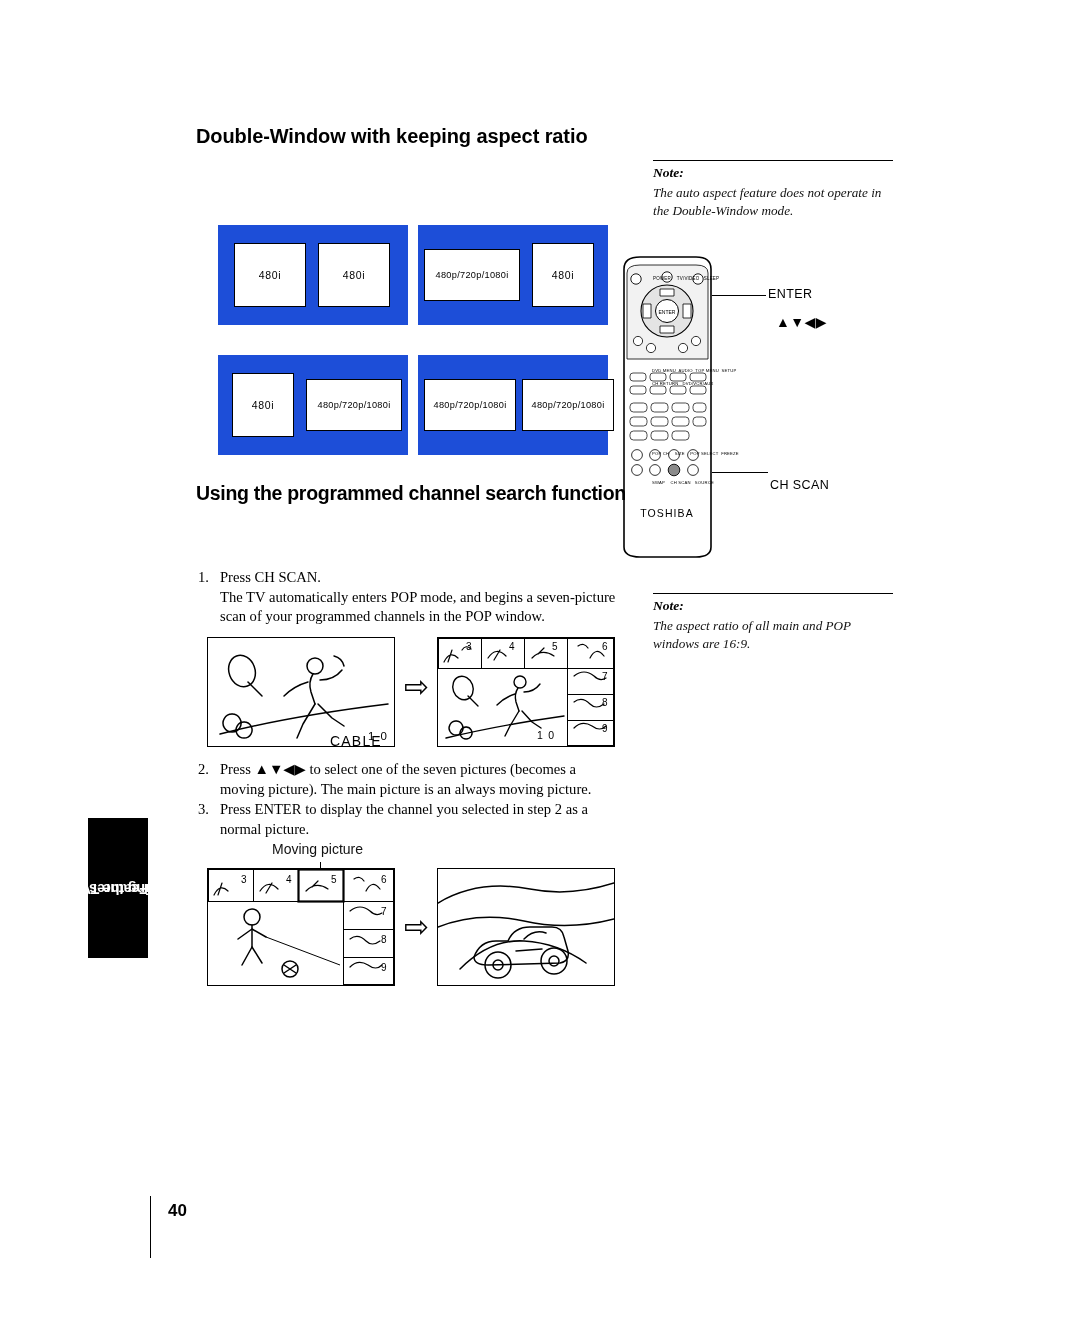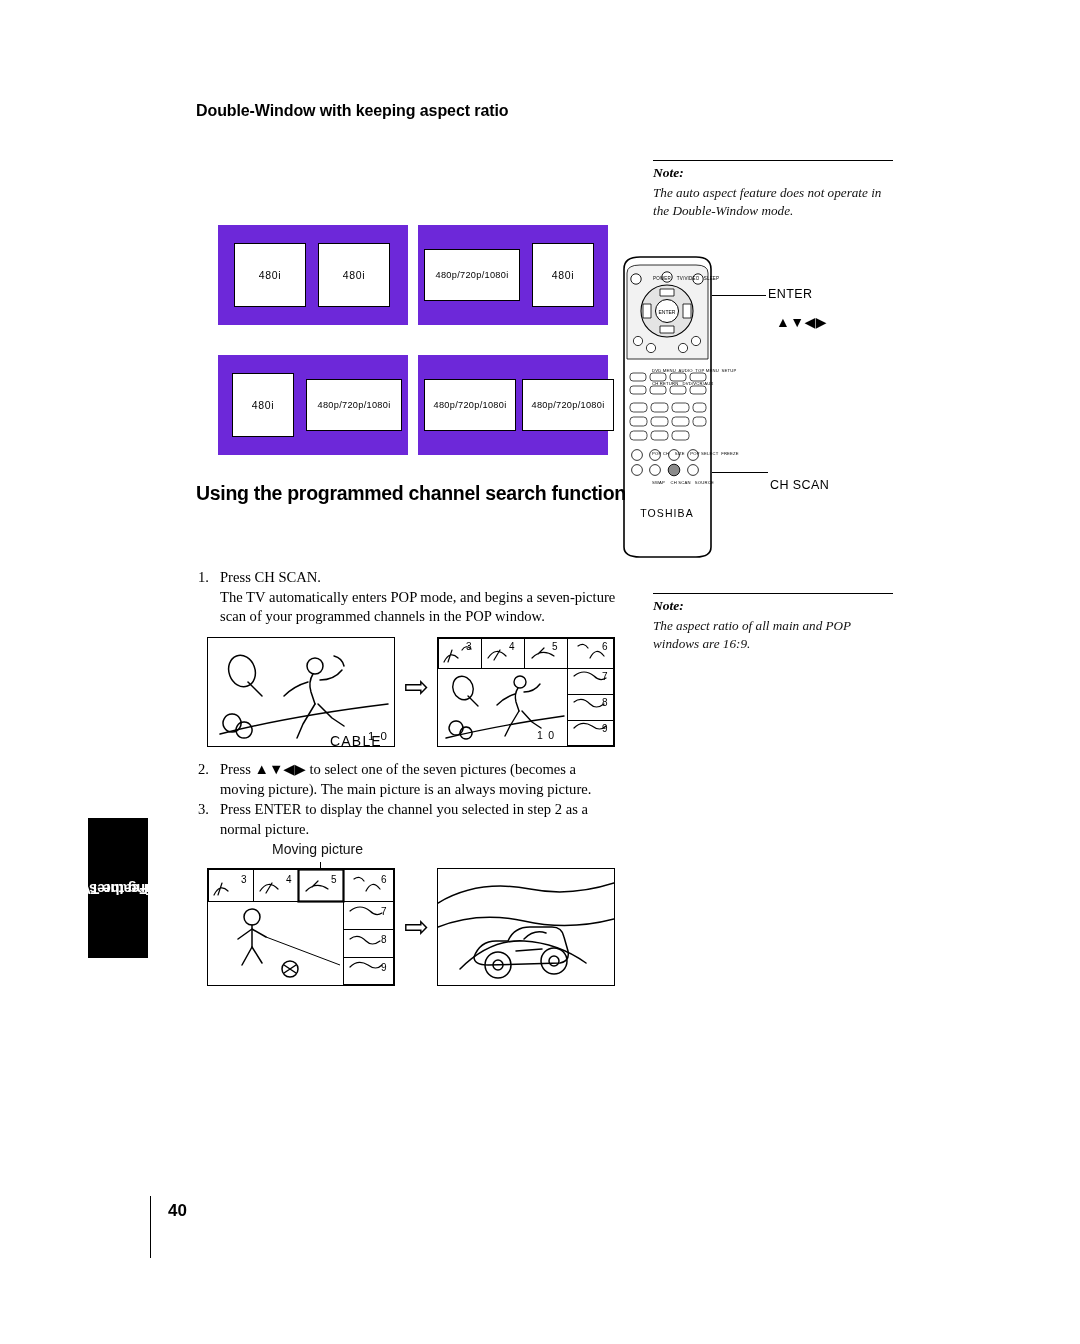--- a/index.html
+++ b/index.html
@@ -17,25 +17,25 @@
   }
   .page {
     position: absolute;
     left: 0; top: 0;
     width: 1080px; height: 1344px;
   }
 
   
   .h-sub {
     position: absolute;
-    left: 196px; top: 102px;
+    left: 196px; top: 125px;
     width: 430px;
     font-family: "Liberation Sans", sans-serif;
     font-weight: bold;
-    font-size: 16px;
+    font-size: 20px;
     letter-spacing: -0.1px;
   }
   .body-p {
     position: absolute;
     font-family: "Liberation Serif", serif;
     font-size: 14.6px;
     line-height: 19.5px;
     color: #111;
   }
   #intro-text { left: 196px; top: 165px; width: 430px; }
@@ -95,21 +95,21 @@
   }
   #note1 { left: 653px; top: 160px; width: 240px; }
   #note1 .rule, #note2 .rule {
     width: 100%; height: 1px; background: #000; margin-bottom: 4px;
   }
   #note2 { left: 653px; top: 593px; width: 240px; }
 
   
   .win-block {
     position: absolute;
-    background: #6d28d9;
+    background: #1d4ed8;
     box-sizing: border-box;
   }
   .win-cell {
     position: absolute;
     background: #ffffff;
     border: 1px solid #000;
     box-sizing: border-box;
     display: flex;
     align-items: center;
     justify-content: center;

